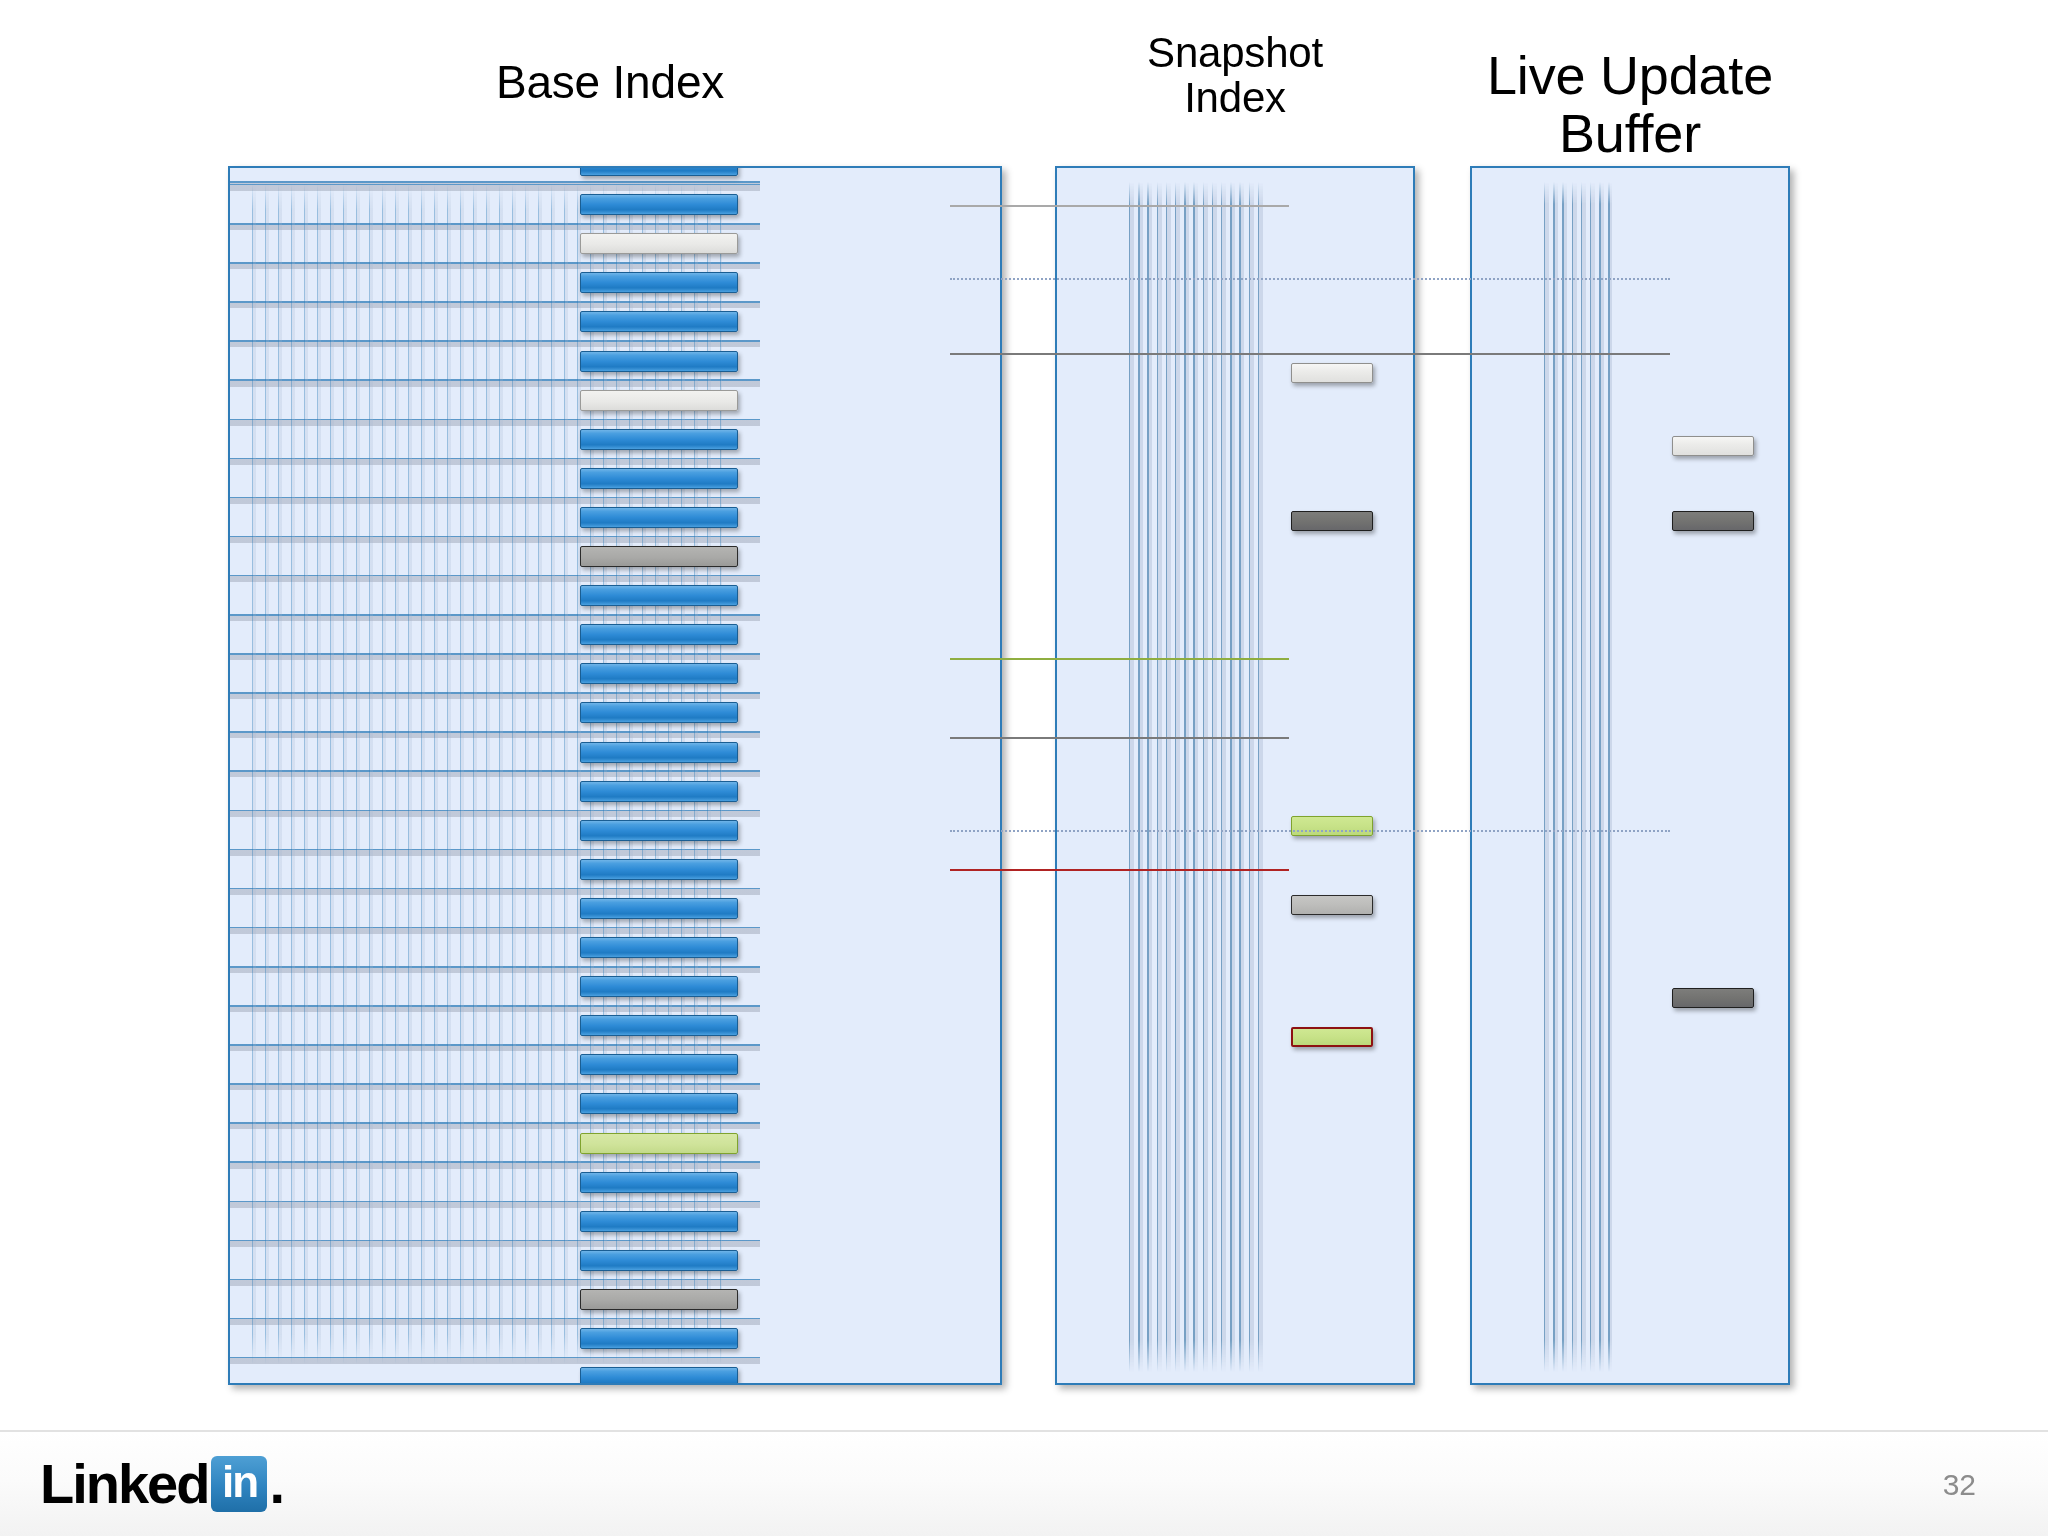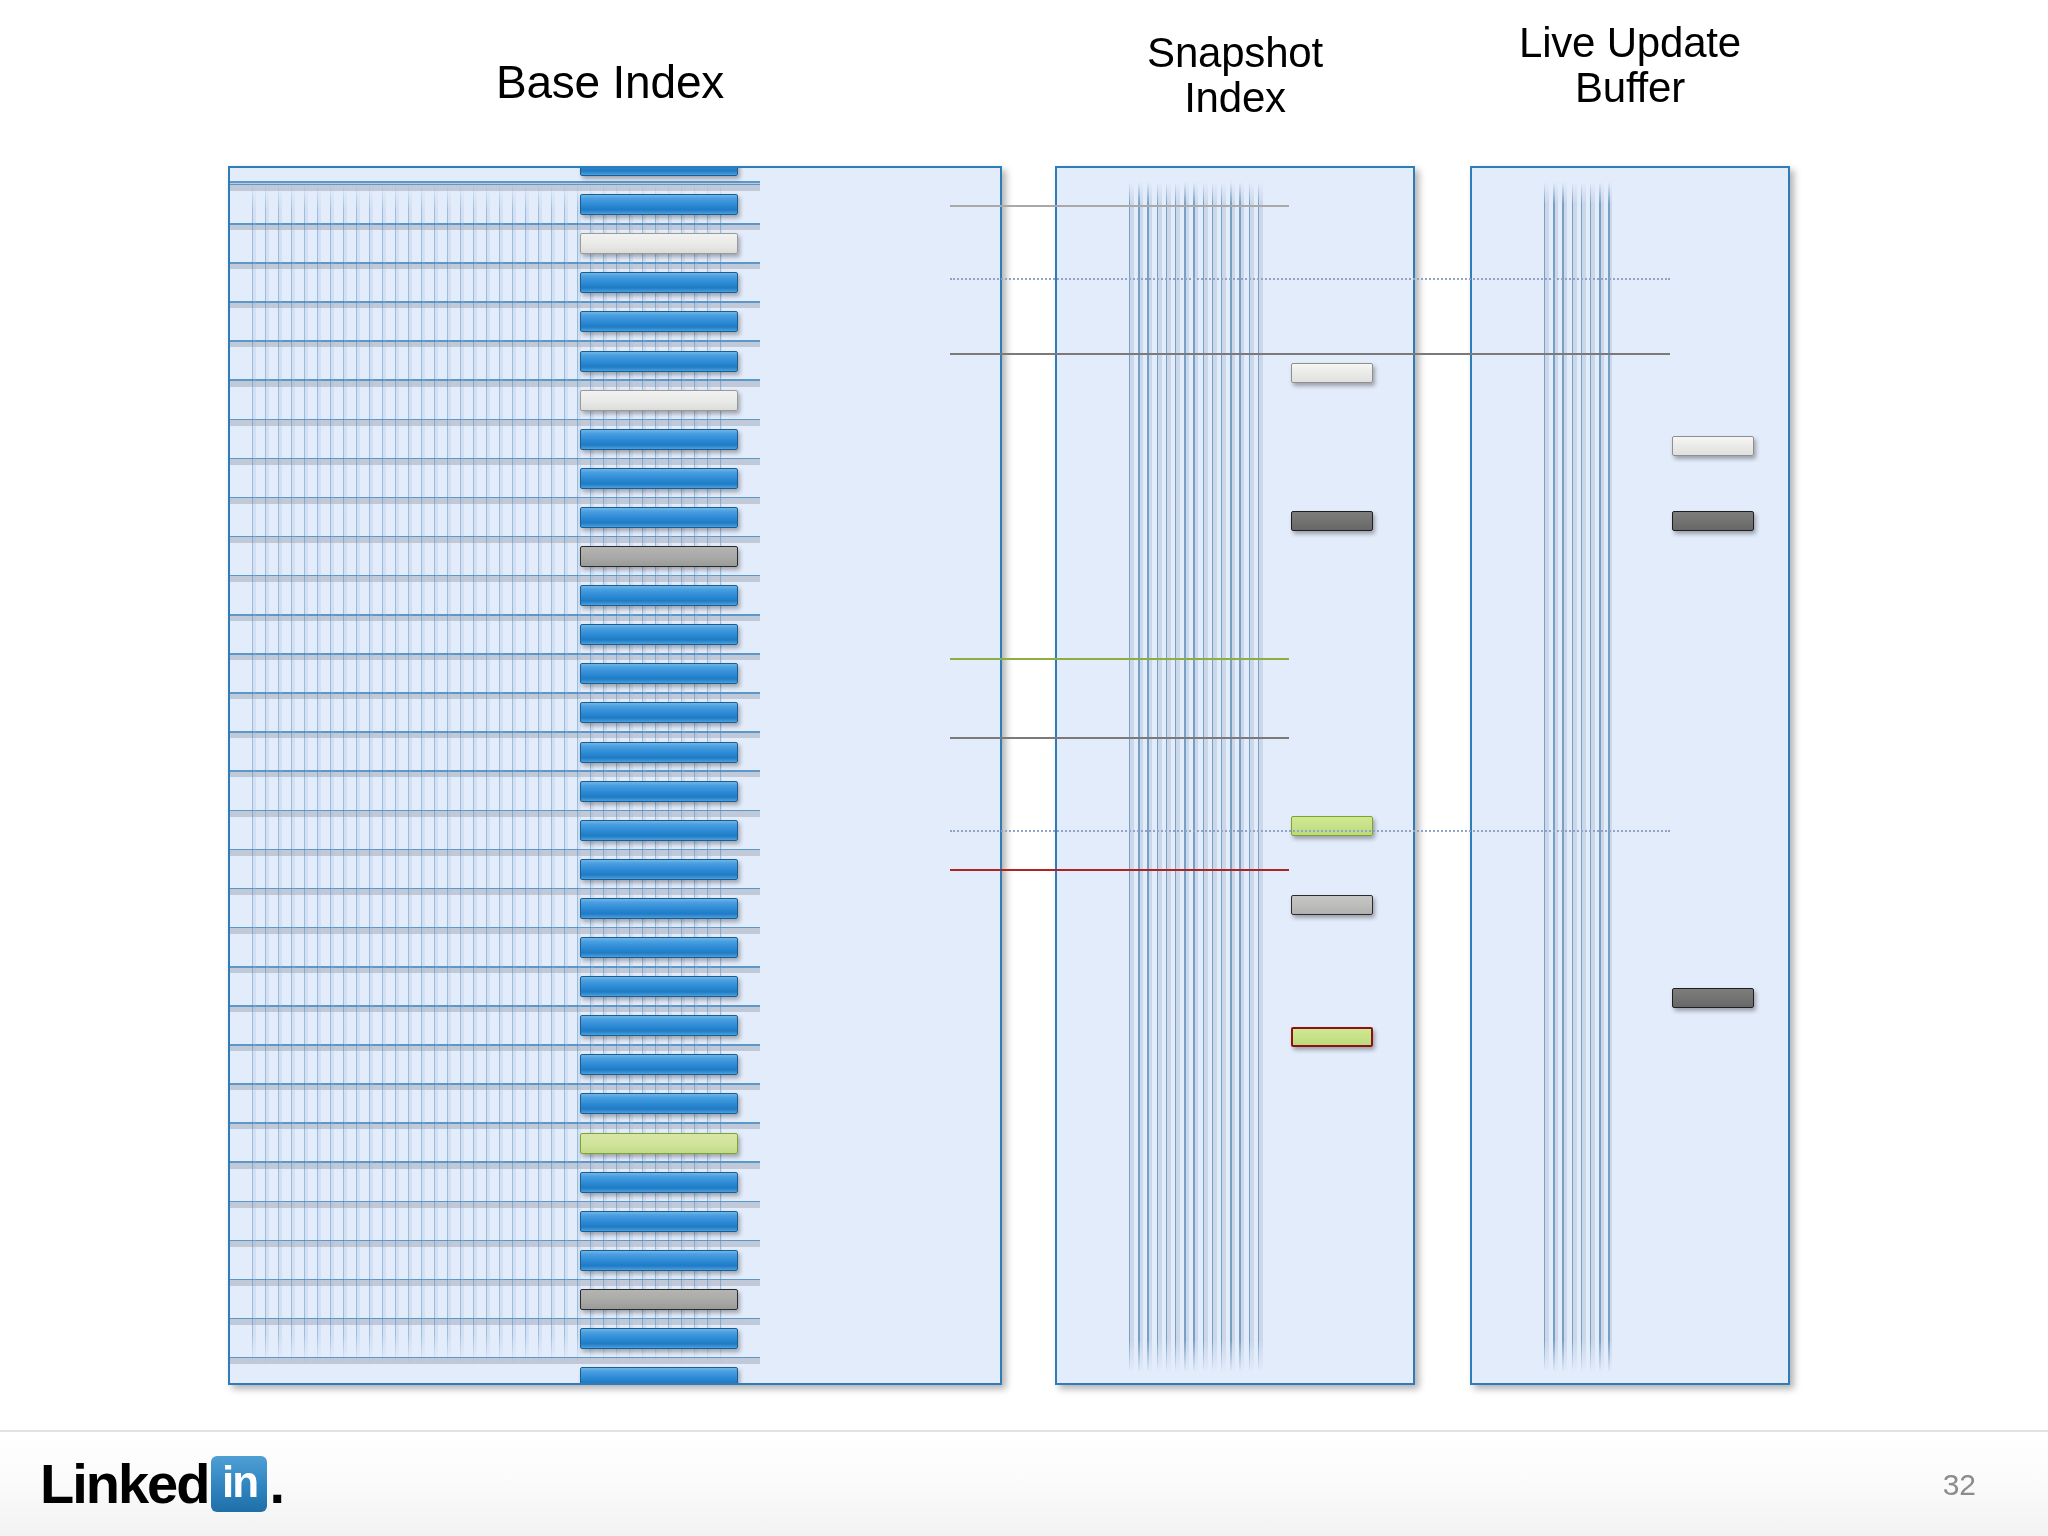--- a/index.html
+++ b/index.html
@@ -30,21 +30,21 @@
     position: absolute;
     text-align: center;
     color: #000000;
     font-weight: 400;
     line-height: 1.08;
     white-space: pre-line;
     letter-spacing: -0.2px;
   }
   #title-base   { left: 230px;  top: 58px;  width: 760px; font-size: 46px; }
   #title-snap   { left: 1055px; top: 30px;  width: 360px; font-size: 42px; }
-  #title-live   { left: 1470px; top: 20px;  width: 320px; font-size: 42px; }
+  #title-live   { left: 1470px; top: 46px;  width: 320px; font-size: 54px; }
 
   
   .panel {
     position: absolute;
     background: #e3ecfb;
     border: 2px solid #2e7cb8;
     box-shadow: 4px 4px 7px rgba(0,0,0,0.30);
     box-sizing: border-box;
     overflow: hidden;
   }

